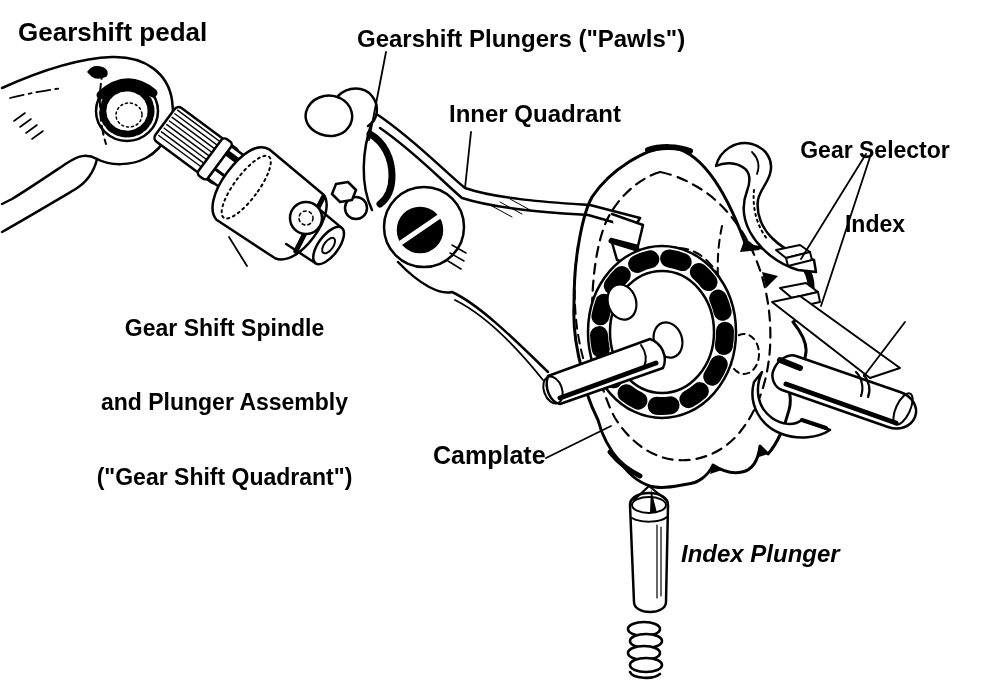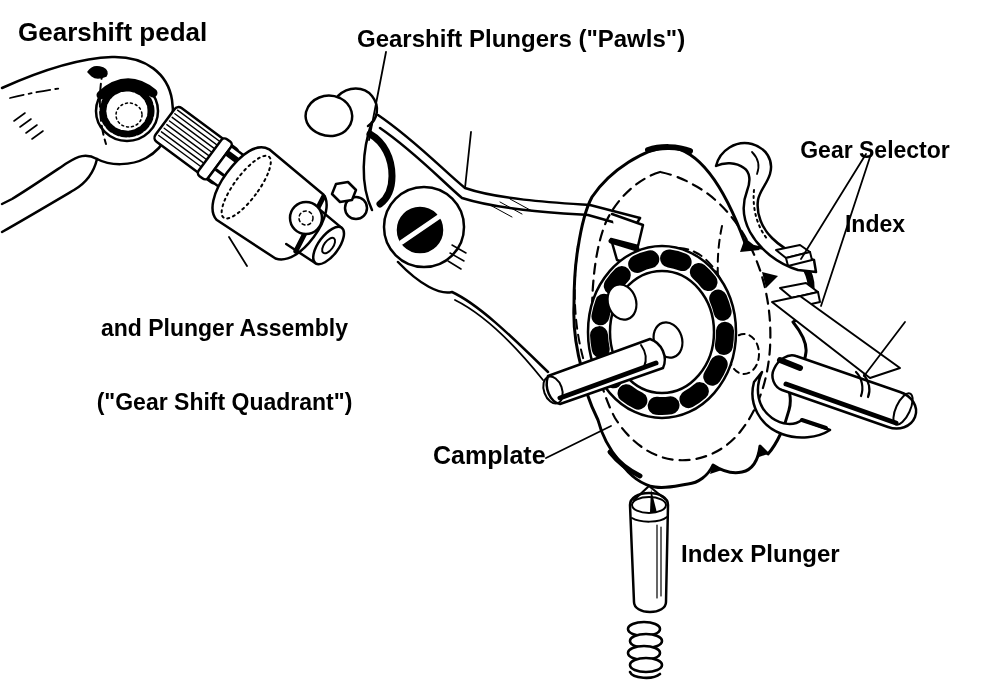--- a/index.html
+++ b/index.html
@@ -159,29 +159,31 @@
       <path d="M905,322 L864,376"></path>
       <path d="M546,458 L611,426"></path>
     </g>
   </g>
 </svg>
 
 <div class="lbl" style="left:18px;top:18px;font-size:26px;">Gearshift pedal</div>
 
 <div class="lbl" style="left:357px;top:26px;font-size:24px;">Gearshift Plungers ("Pawls")</div>
 
+<div class="lbl" style="left:449px;top:101px;font-size:24px;">Inner Quadrant</div>
 
 <div class="lbl center" style="left:775px;top:88px;width:200px;font-size:23px;">
   <div>Gear Selector</div>
   <div>Index</div>
 </div>
 
 <div class="lbl center" style="left:52px;top:266px;width:345px;font-size:23px;">
+  <div>Gear Shift Spindle</div>
   <div>and Plunger Assembly</div>
   <div>("Gear Shift Quadrant")</div>
 </div>
 
 
 <div class="lbl" style="left:433px;top:442px;font-size:25px;">Camplate</div>
 
-<div class="lbl" style="left:681px;top:541px;font-size:24px;">Index Plunger</div>
+<div class="lbl" style="left:681px;top:541px;font-size:24px;font-style:italic;">Index Plunger</div>
 
 </div>
 
 </body></html>

